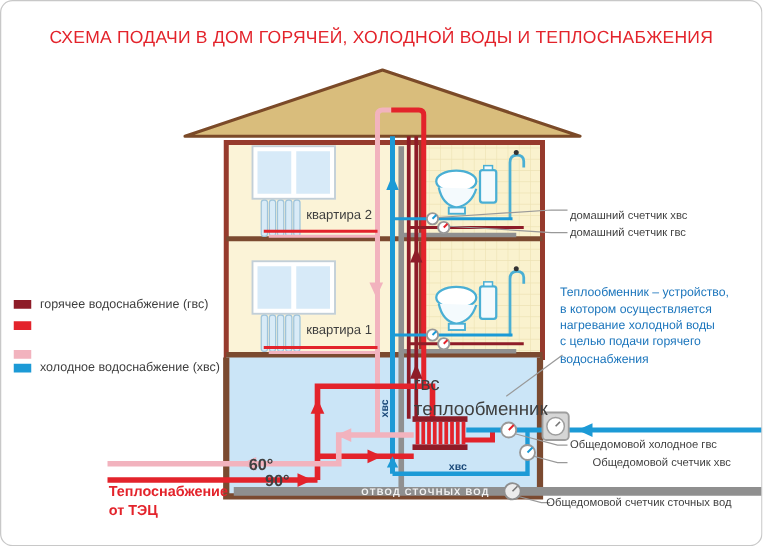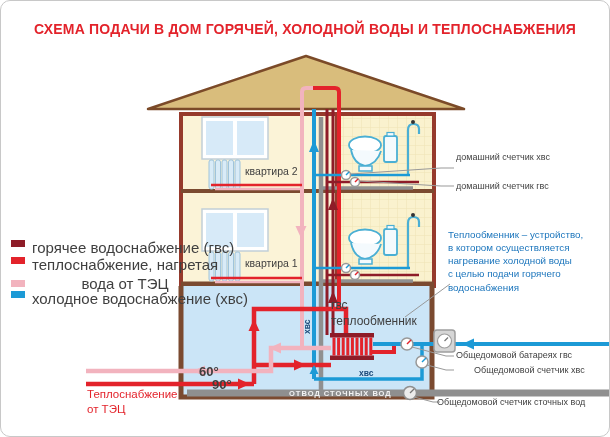--- a/index.html
+++ b/index.html
@@ -4,32 +4,32 @@
 <style>
   html,body{margin:0;padding:0;background:#fff;}
   .page{
     position:relative;width:610px;height:437px;background:#fff;
     border:1px solid #c8c8c8;border-radius:10px;box-sizing:border-box;
     font-family:"Liberation Sans","DejaVu Sans",sans-serif;overflow:hidden;
   }
   svg{position:absolute;left:0;top:0;}
   .ov{position:absolute;color:#3f3f3f;}
   .pre{white-space:pre-line;}
-  .title{left:0;right:0;top:20px;text-align:center;font-weight:bold;
+  .title{left:0;right:0;top:20px;text-align:center;font-weight:normal;
          font-size:14px;letter-spacing:.2px;color:#e3232b;}
   .legend-row{display:flex;gap:7px;left:10px;}
   .chip{width:14px;height:7px;flex:0 0 auto;margin-top:2px;}
   .chip.c0{background:#8e1c28;} .chip.c1{background:#e3232b;}
   .chip.c2{background:#f2b3be;} .chip.c3{background:#1c9ad6;}
-  .legend-label{font-size:15px;line-height:1.28;text-align:center;}
+  .legend-label{font-size:10px;line-height:1.28;}
   .small-lbl{font-size:9px;line-height:1.1;}
   .note{font-size:9.8px;line-height:1.34;color:#1b75bc;width:165px;}
   .cold-head{font-size:12.5px;font-weight:bold;line-height:1.28;color:#1b75bc;}
-  .heat-src{font-size:11.5px;font-weight:normal;line-height:1.3;color:#e3232b;}
-  .hx-label{font-size:12px;line-height:1.3;}
+  .heat-src{font-size:11.5px;font-weight:bold;line-height:1.3;color:#e3232b;}
+  .hx-label{font-size:15px;line-height:1.3;}
 </style>
 </head>
 <body>
 
 <div class="page">
 
 <svg width="610" height="437" viewBox="0 0 610 437">
   <defs>
     <pattern id="tiles" width="9" height="9" patternUnits="userSpaceOnUse">
       <path d="M9 0H0V9" fill="none" stroke="#ede2b4" stroke-width="1"></path>
@@ -223,42 +223,40 @@
 </svg>
 
 <div class="ov title">СХЕМА ПОДАЧИ В ДОМ ГОРЯЧЕЙ, ХОЛОДНОЙ ВОДЫ И ТЕПЛОСНАБЖЕНИЯ</div>
 
 <div class="ov legend-row" style="top:237px">
   <span class="chip c0"></span>
   <span class="legend-label pre">горячее водоснабжение (гвс)</span>
 </div>
 <div class="ov legend-row" style="top:254px">
   <span class="chip c1"></span>
-  <span class="legend-label pre">теплоснабжение, нагретая
-вода от ТЭЦ</span>
 </div>
 <div class="ov legend-row" style="top:277px">
   <span class="chip c2"></span>
 </div>
 <div class="ov legend-row" style="top:288px">
   <span class="chip c3"></span>
   <span class="legend-label pre">холодное водоснабжение (хвс)</span>
 </div>
 
-<div class="ov small-lbl" style="left:455px;top:152px">домашний счетчик хвс</div>
+<div class="ov small-lbl" style="left:455px;top:167px">домашний счетчик хвс</div>
 <div class="ov small-lbl" style="left:455px;top:181px">домашний счетчик гвс</div>
 
 <div class="ov note pre" style="left:447px;top:227px">Теплообменник – устройство,
 в котором осуществляется
 нагревание холодной воды
 с целью подачи горячего
 водоснабжения</div>
 
 
-<div class="ov small-lbl" style="left:455px;top:350px">Общедомовой батареях гвс</div>
+<div class="ov small-lbl" style="left:455px;top:350px">Общедомовой холодное гвс</div>
 <div class="ov small-lbl" style="left:473px;top:365px">Общедомовой счетчик хвс</div>
 <div class="ov small-lbl" style="left:436px;top:397px">Общедомовой счетчик сточных вод</div>
 
 <div class="ov hx-label pre" style="left:330px;top:297px">гвс
 теплообменник</div>
 
 <div class="ov heat-src pre" style="left:86px;top:386px">Теплоснабжение
 от ТЭЦ</div>
 
 </div>

